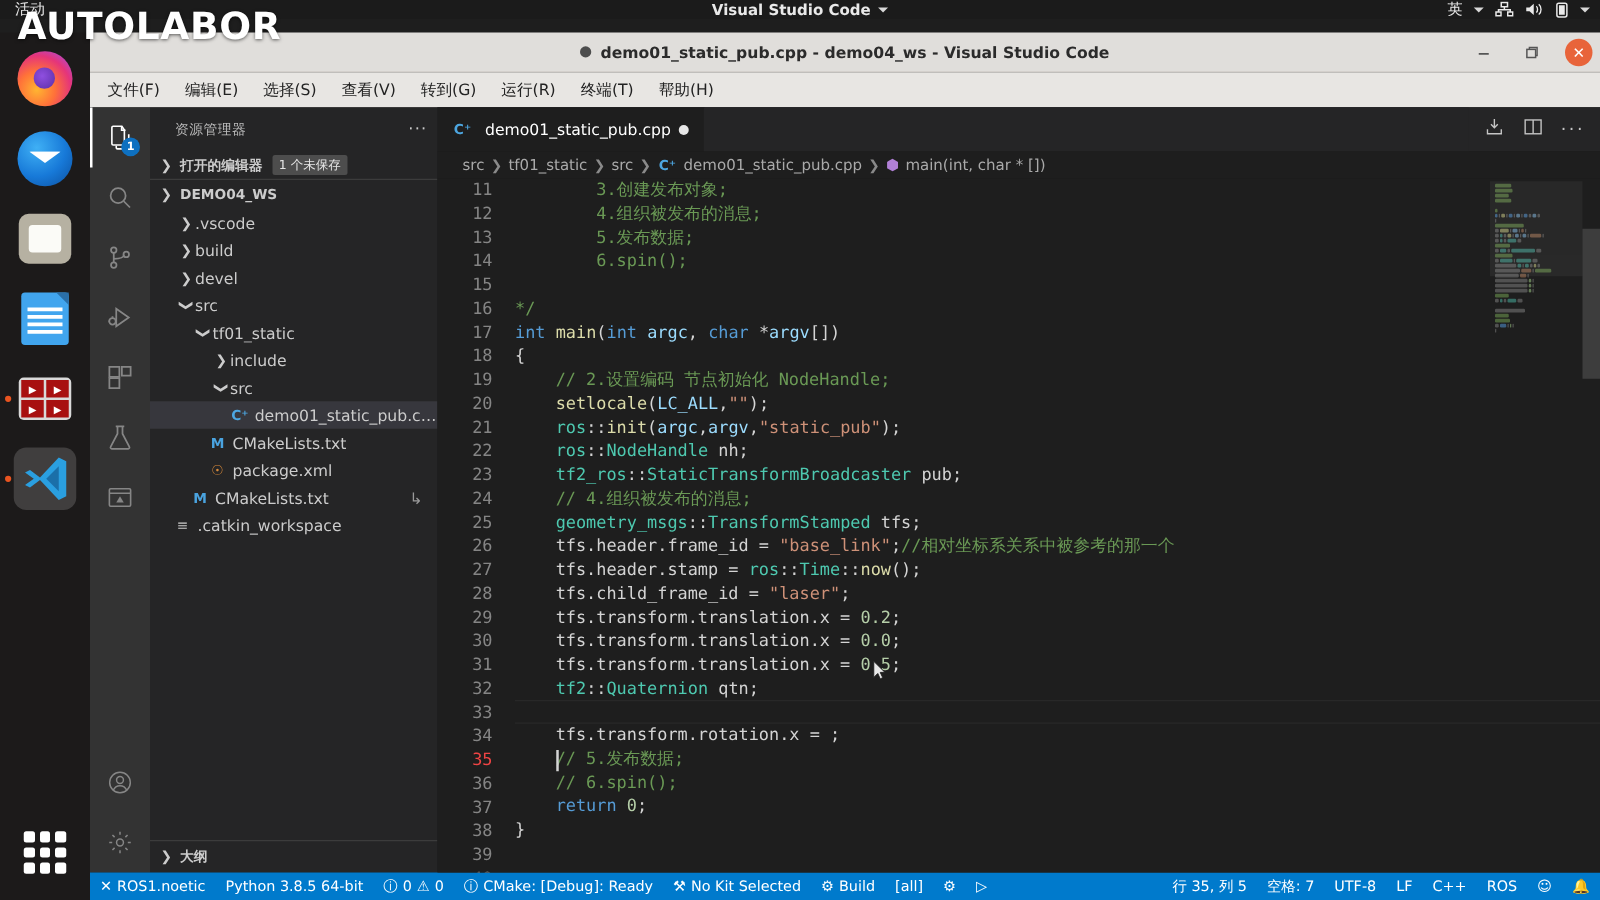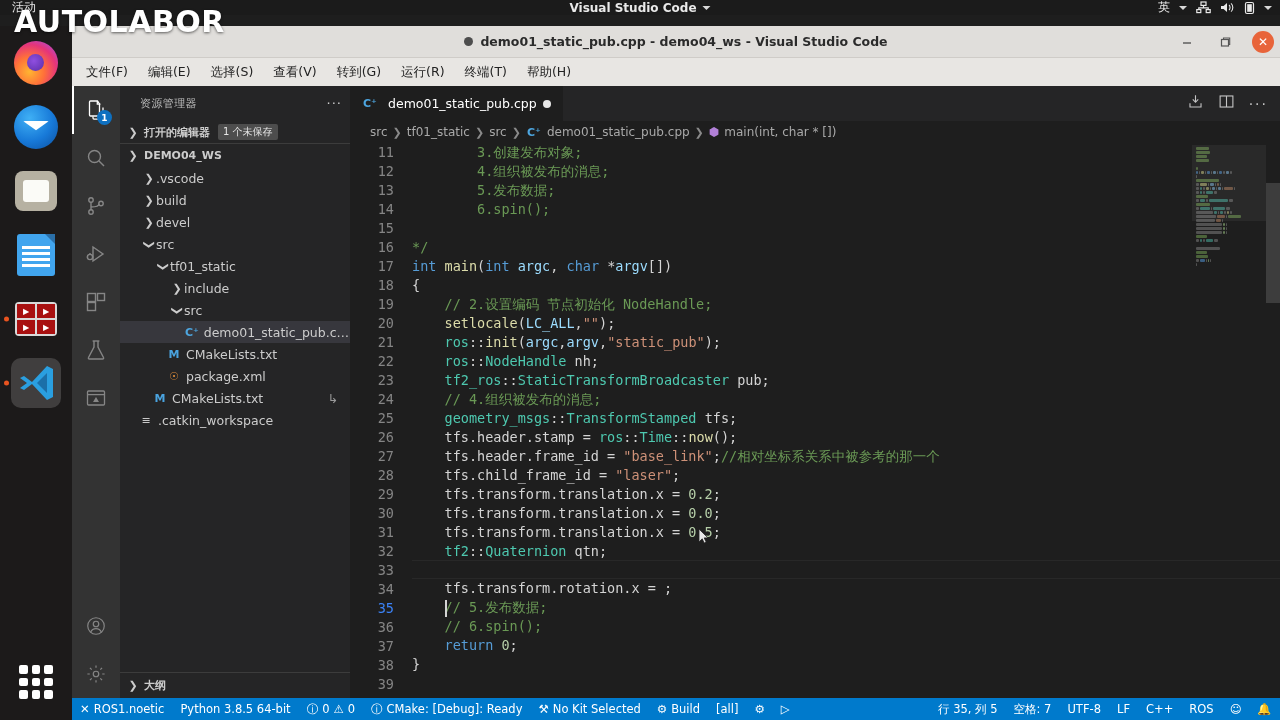--- a/index.html
+++ b/index.html
@@ -129,21 +129,21 @@
 
   .breadcrumb { height:22px; display:flex; align-items:center; gap:5px; padding-left:20px;
     font-size:12px; color:#a9a9a9; flex:none; background:#1e1e1e; }
   .bc-sep { color:#8a8a8a; font-size:11px; }
   .bc-sym { color:#b180d7; }
 
   .code-wrap { flex:1; display:flex; position:relative; overflow:hidden; background:#1e1e1e; }
   .gutter { width:62px; flex:none; text-align:right; padding-right:18px; color:#858585;
     font-family:"DejaVu Sans Mono","Liberation Mono",monospace; font-size:13.5px; }
   .gutter div { height:19px; line-height:19px; }
-  .gutter div.curline { color:#3b82f6; }
+  .gutter div.curline { color:#ef4444; }
   .code { flex:1; font-family:"DejaVu Sans Mono","Liberation Mono",monospace;
     font-size:13.5px; position:relative; min-width:0; }
   .code .ln { height:19px; line-height:19px; white-space:pre; color:#d4d4d4; }
   .code .ln.cur { border-top:1px solid #282828; border-bottom:1px solid #282828;
     margin-top:-1px; height:19px;}
   .kw { color:#569cd6; }      
   .cm { color:#6a9955; }      
   .st { color:#ce9178; }      
   .ty { color:#4ec9b0; }      
   .fn { color:#dcdcaa; }      
@@ -515,22 +515,22 @@
             <div class="ln"><span class="cm">*/</span></div>
             <div class="ln"><span class="kw">int</span><span class="pn"> </span><span class="fn">main</span><span class="pn">(</span><span class="kw">int</span><span class="pn"> </span><span class="nm">argc</span><span class="pn">, </span><span class="kw">char</span><span class="pn"> *</span><span class="nm">argv</span><span class="pn">[])</span></div>
             <div class="ln"><span class="pn">{</span></div>
             <div class="ln"><span class="cm">    // 2.设置编码 节点初始化 NodeHandle;</span></div>
             <div class="ln"><span class="pn">    </span><span class="fn">setlocale</span><span class="pn">(</span><span class="nm">LC_ALL</span><span class="pn">,</span><span class="st">""</span><span class="pn">);</span></div>
             <div class="ln"><span class="pn">    </span><span class="ty">ros</span><span class="pn">::</span><span class="fn">init</span><span class="pn">(</span><span class="nm">argc</span><span class="pn">,</span><span class="nm">argv</span><span class="pn">,</span><span class="st">"static_pub"</span><span class="pn">);</span></div>
             <div class="ln"><span class="pn">    </span><span class="ty">ros</span><span class="pn">::</span><span class="ty">NodeHandle</span><span class="pn"> nh;</span></div>
             <div class="ln"><span class="pn">    </span><span class="ty">tf2_ros</span><span class="pn">::</span><span class="ty">StaticTransformBroadcaster</span><span class="pn"> pub;</span></div>
             <div class="ln"><span class="cm">    // 4.组织被发布的消息;</span></div>
             <div class="ln"><span class="pn">    </span><span class="ty">geometry_msgs</span><span class="pn">::</span><span class="ty">TransformStamped</span><span class="pn"> tfs;</span></div>
+            <div class="ln"><span class="pn">    tfs.header.frame_id = </span><span class="st">"base_link"</span><span class="pn">;</span><span class="cm">//相对坐标系关系中被参考的那一个</span></div>
             <div class="ln"><span class="pn">    tfs.header.stamp = </span><span class="ty">ros</span><span class="pn">::</span><span class="ty">Time</span><span class="pn">::</span><span class="fn">now</span><span class="pn">();</span></div>
-            <div class="ln"><span class="pn">    tfs.header.frame_id = </span><span class="st">"base_link"</span><span class="pn">;</span><span class="cm">//相对坐标系关系中被参考的那一个</span></div>
             <div class="ln"><span class="pn">    tfs.child_frame_id = </span><span class="st">"laser"</span><span class="pn">;</span></div>
             <div class="ln"><span class="pn">    tfs.transform.translation.x = </span><span class="num">0.2</span><span class="pn">;</span></div>
             <div class="ln"><span class="pn">    tfs.transform.translation.x = </span><span class="num">0.0</span><span class="pn">;</span></div>
             <div class="ln"><span class="pn">    tfs.transform.translation.x = </span><span class="num">0.5</span><span class="pn">;</span></div>
             <div class="ln"><span class="pn">    </span><span class="ty">tf2</span><span class="pn">::</span><span class="ty">Quaternion</span><span class="pn"> qtn;</span></div>
             <div class="ln cur">&nbsp;</div>
             <div class="ln"><span class="pn">    tfs.transform.rotation.x = ;</span></div>
             <div class="ln"><span class="cm">    // 5.发布数据;</span></div>
             <div class="ln"><span class="cm">    // 6.spin();</span></div>
             <div class="ln"><span class="pn">    </span><span class="kw">return</span><span class="pn"> </span><span class="num">0</span><span class="pn">;</span></div>

